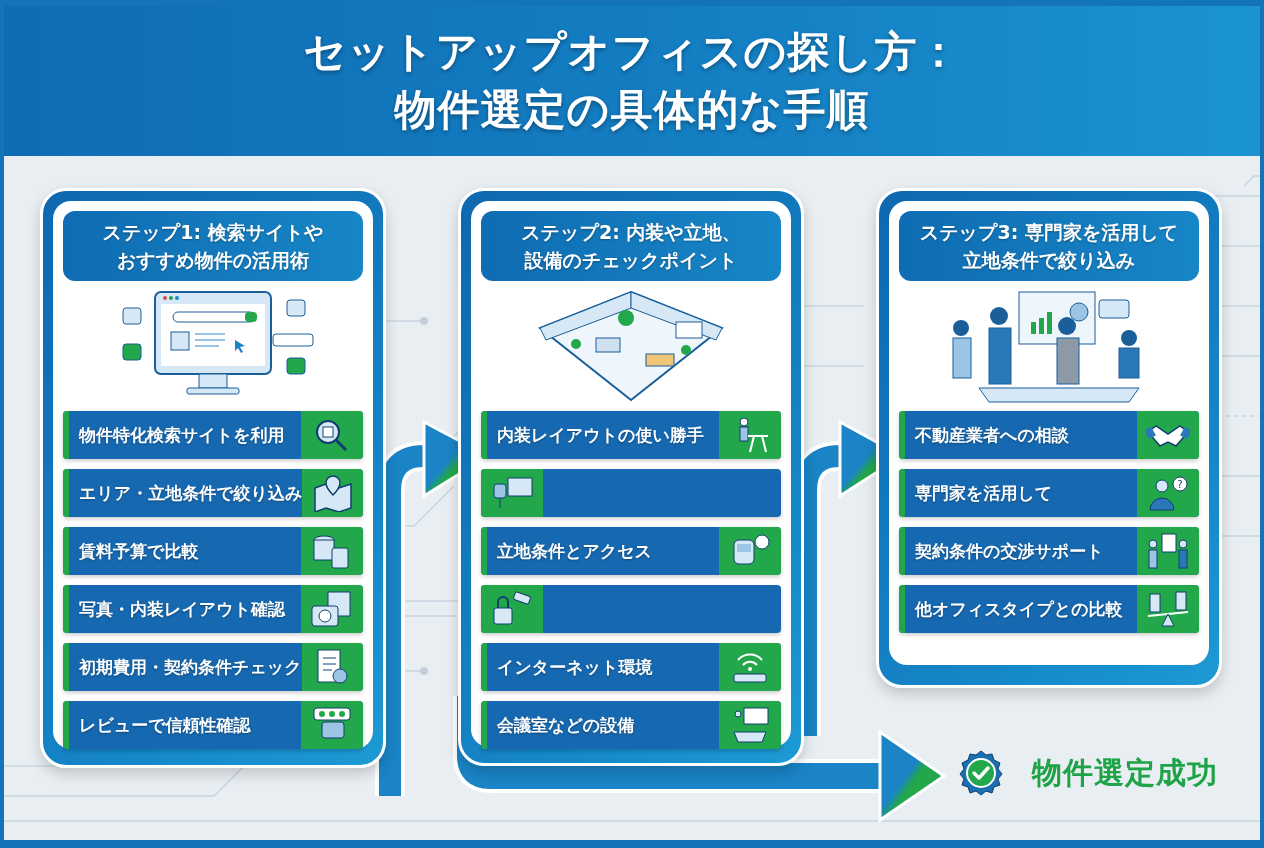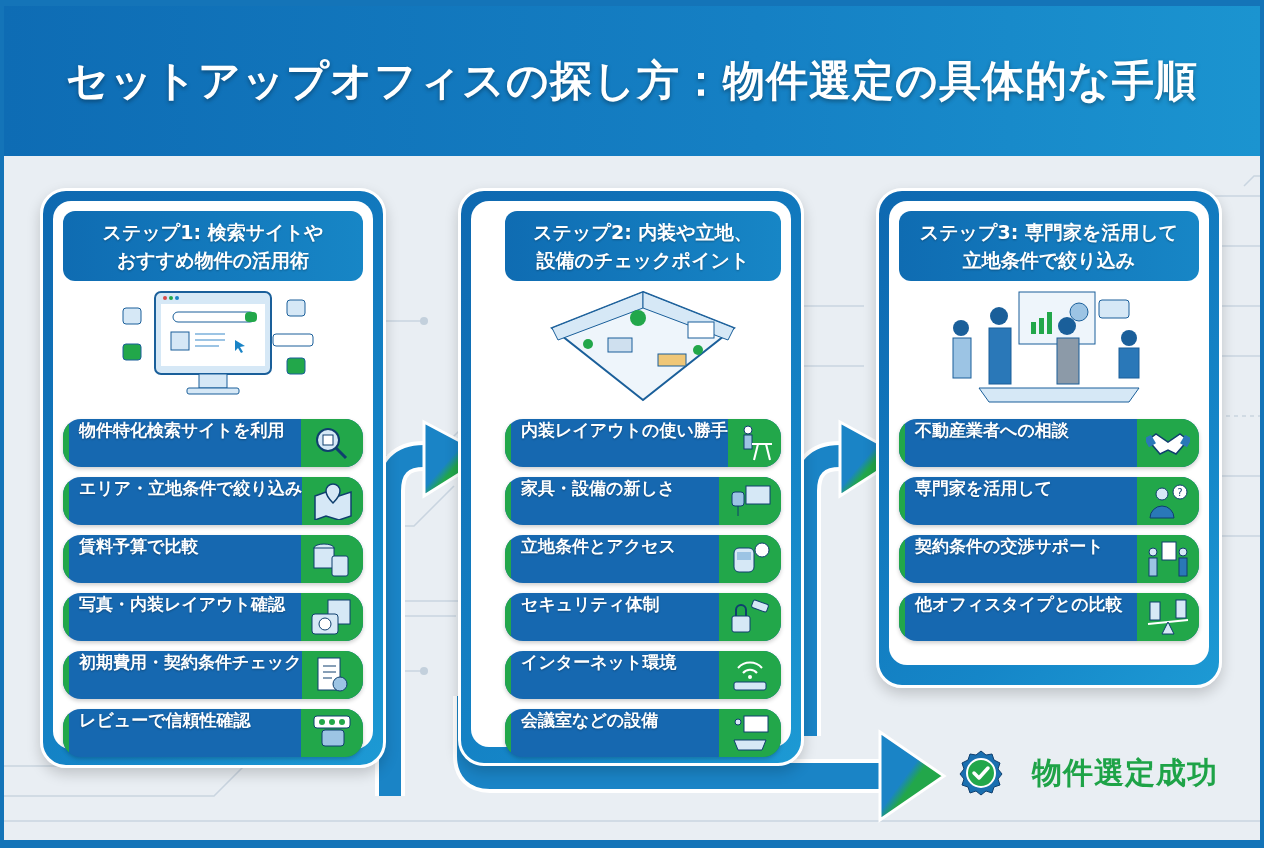--- a/index.html
+++ b/index.html
@@ -9,21 +9,21 @@
     background: #1474b8;
     position: relative;
   }
   .frame {
     position: absolute; left: 0; top: 0; width: 1264px; height: 848px;
     background: #1474b8;
   }
   .header {
     position: absolute; left: 4px; top: 6px; width: 1256px; height: 150px;
     background: linear-gradient(90deg, #0e6cb4 0%, #1580c4 60%, #1b94d0 100%);
-    display: flex; flex-direction: row; align-items: center; justify-content: center; text-align: right;
+    display: flex; flex-direction: column; align-items: center; justify-content: center; text-align: right;
   }
   .title-line {
     color: #fff; font-weight: bold; font-size: 42px; line-height: 58px;
     letter-spacing: 1px;
     text-shadow: 0 2px 4px rgba(0,0,0,0.35);
   }
   .canvas {
     position: absolute; left: 4px; top: 156px; width: 1256px; height: 684px;
     background: #e9eef3;
     overflow: hidden;
@@ -46,26 +46,25 @@
     background: linear-gradient(90deg, #0f6cb2, #1786c6);
     border-radius: 12px;
     display: flex; flex-direction: column; align-items: center; justify-content: center;
     color: #fff; font-weight: bold; font-size: 19px; line-height: 28px;
     text-shadow: 0 1px 2px rgba(0,0,0,0.3);
   }
   .illus { height: 130px; position: relative; display: flex; align-items: center; justify-content: center; }
   .items { padding: 0 10px; }
   .item {
     position: relative; height: 48px; margin-bottom: 10px;
-    border-radius: 18px; overflow: hidden;
+    border-radius: 4px; overflow: hidden;
     background: #1668b0;
-    display: flex; 
+    display: flex; align-items: center;
     box-shadow: 0 2px 4px rgba(0,0,0,0.2);
     cursor: pointer;
-    margin-top: 8px;
   }
   .item::before {
     content: ""; position: absolute; left: 0; top: 0; bottom: 0; width: 6px; background: #22a74a;
   }
   .item-label {
     flex: 1; padding-left: 16px; color: #fff; font-weight: bold; font-size: 17px;
     text-shadow: 0 1px 2px rgba(0,0,0,0.3); white-space: nowrap;
   }
   .item-icon {
     width: 62px; height: 100%; background: #22a74a;
@@ -247,21 +246,21 @@
                   </g>
                   <rect x="12" y="16" width="22" height="16" rx="3" fill="#9cc4e4" stroke="#0f3f6e"></rect>
                 </svg>
             </span>
           </div>
         </div>
       </div>
     </div>
 
     <div class="card" style="left:454px; height:578px;">
-      <div class="card-inner" style="height:546px;padding-left:24px;">
+      <div class="card-inner" style="height:546px;">
         <div class="card-head">
           <div>ステップ2: 内装や立地、</div>
           <div>設備のチェックポイント</div>
         </div>
         <div class="illus">
           <svg width="190" height="116" viewBox="0 0 190 116">
             <polygon points="95,4 186,40 95,112 4,40" fill="#eef5fb" stroke="#1a5f9a" stroke-width="2"></polygon>
             <polygon points="4,40 95,4 95,20 10,52" fill="#d6e8f6" stroke="#1a5f9a"></polygon>
             <polygon points="95,4 186,40 180,52 95,20" fill="#d6e8f6" stroke="#1a5f9a"></polygon>
             <rect x="60" y="50" width="24" height="14" fill="#cfe0ef" stroke="#1a5f9a"></rect>
@@ -279,41 +278,39 @@
               <svg viewBox="0 0 44 38">
                   <circle cx="16" cy="6" r="4" fill="#fff" stroke="#0f3f6e"></circle>
                   <rect x="12" y="11" width="8" height="14" fill="#9cc4e4" stroke="#0f3f6e"></rect>
                   <line x1="20" y1="20" x2="40" y2="20" stroke="#fff" stroke-width="2"></line>
                   <line x1="26" y1="20" x2="22" y2="36" stroke="#fff" stroke-width="2"></line>
                   <line x1="34" y1="20" x2="38" y2="36" stroke="#fff" stroke-width="2"></line>
                 </svg>
             </span>
           </div>
           <div class="item">
-            <span class="item-label">家具・設備の新しさ</span>
             <span class="item-icon">
               <svg viewBox="0 0 44 38">
                   <rect x="18" y="4" width="24" height="18" fill="#d6e8f6" stroke="#0f3f6e"></rect>
                   <rect x="4" y="10" width="12" height="14" rx="3" fill="#9cc4e4" stroke="#0f3f6e"></rect>
                   <line x1="10" y1="24" x2="10" y2="34" stroke="#0f3f6e"></line>
                 </svg>
             </span>
           </div>
           <div class="item">
             <span class="item-label">立地条件とアクセス</span>
             <span class="item-icon">
               <svg viewBox="0 0 44 38">
                   <rect x="6" y="8" width="20" height="24" rx="5" fill="#d6e8f6" stroke="#0f3f6e"></rect>
                   <rect x="9" y="12" width="14" height="8" fill="#9cc4e4"></rect>
                   <circle cx="34" cy="10" r="7" fill="#fff" stroke="#0f3f6e"></circle>
                 </svg>
             </span>
           </div>
           <div class="item">
-            <span class="item-label">セキュリティ体制</span>
             <span class="item-icon">
               <svg viewBox="0 0 44 38">
                   <rect x="4" y="18" width="18" height="16" rx="2" fill="#d6e8f6" stroke="#0f3f6e"></rect>
                   <path d="M8 18 V12 a5 5 0 0 1 10 0 V18" fill="none" stroke="#0f3f6e" stroke-width="2"></path>
                   <rect x="24" y="4" width="16" height="8" rx="2" fill="#d6e8f6" stroke="#0f3f6e" transform="rotate(20 32 8)"></rect>
                 </svg>
             </span>
           </div>
           <div class="item">
             <span class="item-label">インターネット環境</span>

